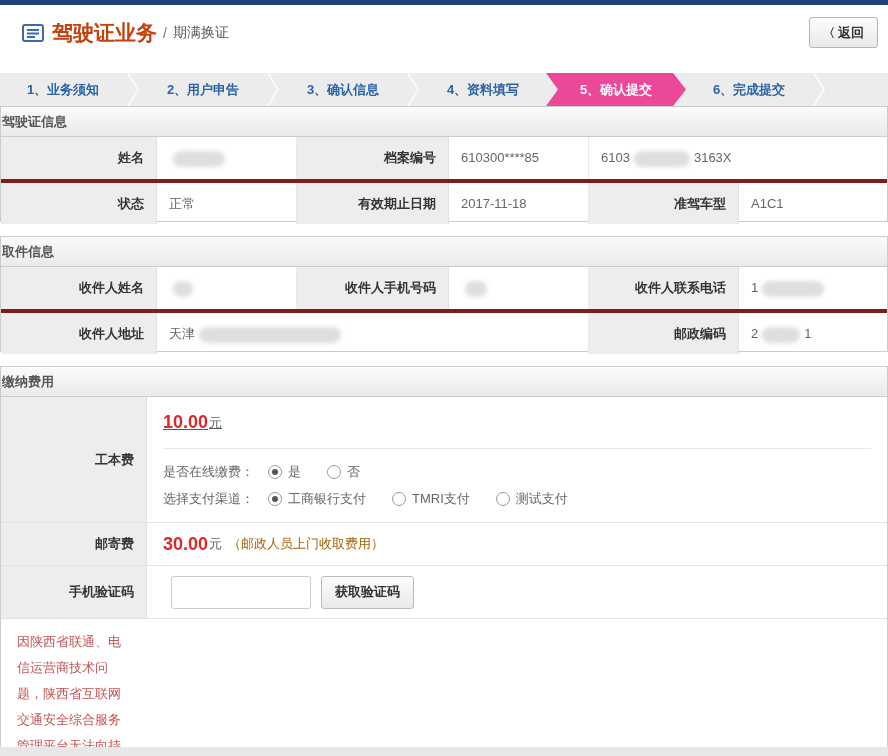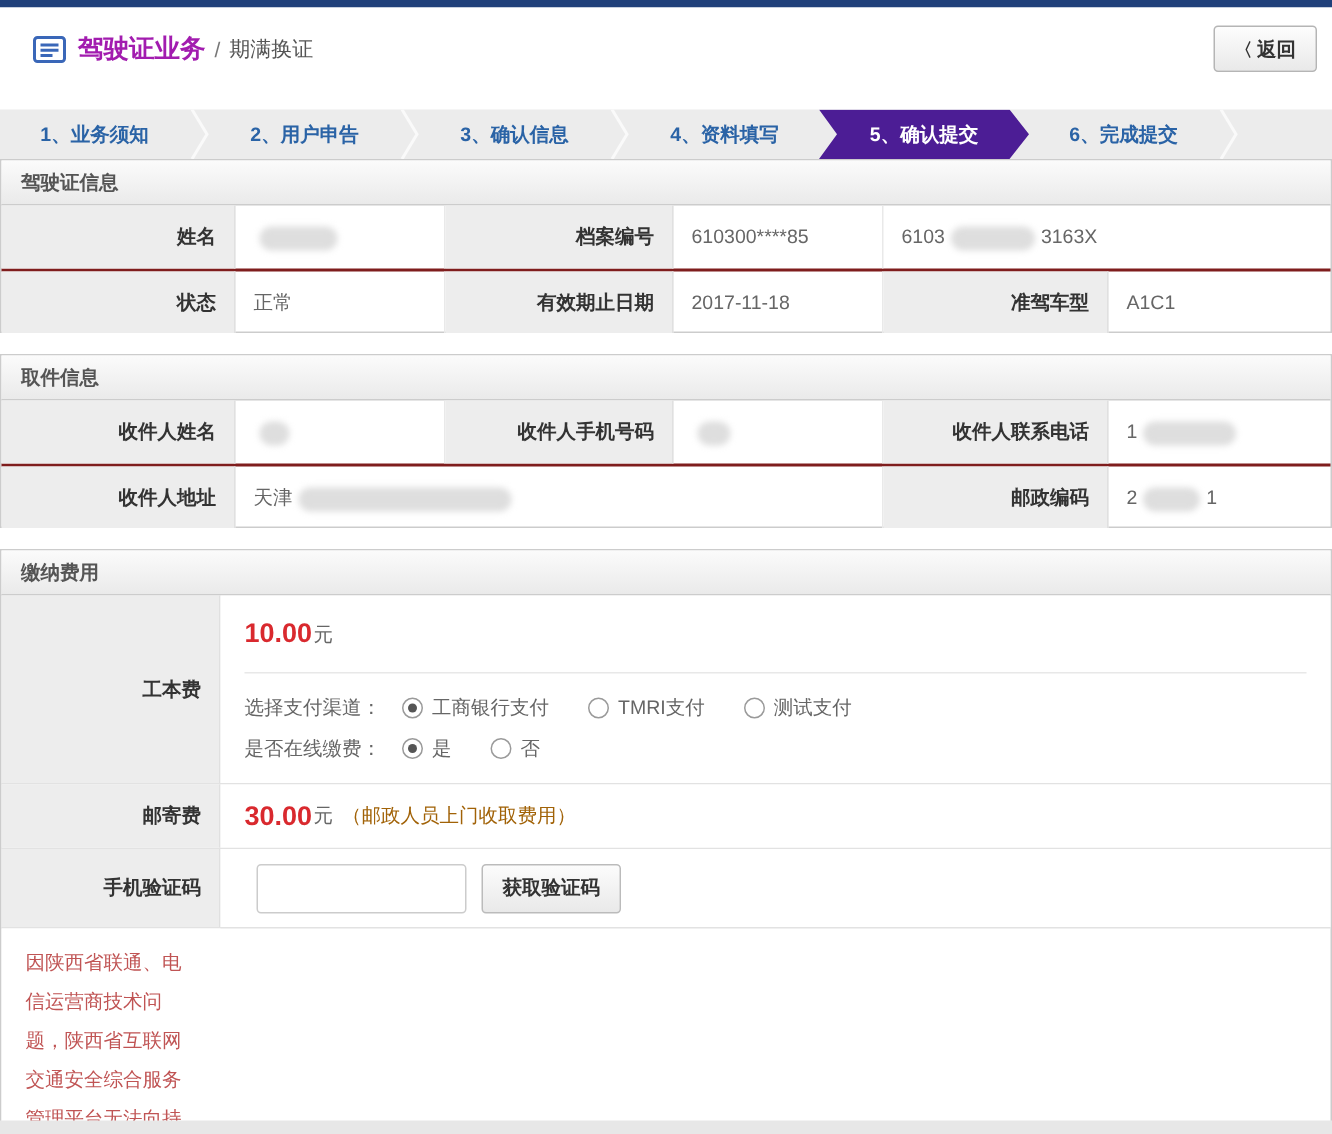--- a/index.html
+++ b/index.html
@@ -5,64 +5,64 @@
   * { box-sizing: border-box; margin: 0; padding: 0; }
   html,body { width:888px; height:756px; }
   body {
     font-family: "Liberation Sans", "DejaVu Sans", sans-serif;
     font-size: 13px; color:#555; background:#fff; position:relative; overflow:hidden;
   }
   
   .topbar { height:5px; background:#20407a; }
   .hdr { height:55px; display:flex; align-items:center; padding:0 10px 0 22px; background:#fff; }
   .hdr-icon { width:22px; height:18px; margin-right:8px; flex:0 0 auto; }
-  .hdr-title { color:#a21caf; font-size:17px; font-weight:bold; }
+  .hdr-title { color:#c2410c; font-size:21px; font-weight:bold; }
   .hdr-sep { color:#777; font-size:14px; margin:0 6px; }
   .hdr-sub { color:#555; font-size:14px; }
   .hdr-spacer { flex:1; }
   .btn-back {
     height:31px; padding:0 13px; background:linear-gradient(#fdfdfd,#e9e9e9);
     border:1px solid #b5b5b5; border-radius:3px; font-weight:bold; font-size:13px;
     color:#333; cursor:pointer; font-family:inherit;
   }
   .btn-back .chev { font-size:12px; margin-right:3px; }
   
   .steps { margin-top:13px; height:33px; background:#ececec; display:flex; align-items:stretch; }
   .step { width:126px; display:flex; align-items:center; justify-content:center;
           color:#2a63a6; font-weight:bold; font-size:13px; cursor:pointer; }
   .step-sep { width:14px; display:flex; align-items:center; }
   .step.active {
-    width:140px; background:#4c1d95; color:#fff;
+    width:140px; background:#ec4899; color:#fff;
     clip-path:polygon(0 0, calc(100% - 13px) 0, 100% 50%, calc(100% - 13px) 100%, 0 100%, 12px 50%);
   }
   .steps-filler { flex:1; }
   
   .section { margin:0 0 14px 0; border:1px solid #ccc; background:#fff; }
   .section:first-of-type { margin-top:20px; }
-  .sec-hd { height:30px; line-height:29px; padding-left:13px; font-weight:bold; color:#555;
+  .sec-hd { height:30px; line-height:29px; padding-left:1px; font-weight:bold; color:#555;
             background:linear-gradient(#fbfbfb,#eaeaea); border-bottom:1px solid #ccc; }
   .info-row { display:grid; grid-template-columns:156px 140px 152px 140px 150px 1fr;
               height:42px; line-height:41px; }
-  .info-row + .info-row { border-top:2px solid #7f1d1d; }
+  .info-row + .info-row { border-top:4px solid #7f1d1d; }
   .cell-l { background:#ededed; text-align:right; padding-right:12px; font-weight:bold;
             color:#333; border-right:1px solid #e0e0e0; }
   .cell-v { padding-left:12px; color:#666; border-right:1px solid #e9e9e9; white-space:nowrap; overflow:hidden; }
   .cell-v:last-child { border-right:none; }
   .span3 { grid-column:2 / 5; }
   .redact { display:inline-block; background:#dedede; border-radius:8px; filter:blur(2px);
             vertical-align:middle; height:16px; margin:0 4px; }
   
   .pay-row { display:grid; grid-template-columns:146px 1fr; }
   .pay-row + .pay-row { border-top:1px solid #e2e2e2; }
   .pay-l { background:#ededed; display:flex; align-items:center; justify-content:flex-end;
            padding-right:12px; font-weight:bold; color:#333; border-right:1px solid #e0e0e0; }
   .pay-c { background:#fff; padding-left:16px; }
   .amount { color:#d9292e; font-size:18px; font-weight:bold; }
   .unit { color:#666; font-size:13px; margin-left:1px; }
-  .fee-top { height:52px; display:flex; align-items:center; border-bottom:1px solid #e8e8e8; margin-right:16px; }
+  .fee-top { height:52px; display:flex; align-items:center; border-bottom:1px solid #e8e8e8; margin-right:16px;text-decoration:underline; }
   .fee-opts { padding:9px 0 10px 0; }
   .opt-line { height:27px; display:flex; align-items:center; color:#666; }
   .opt-q { margin-right:14px; }
   .radio { width:14px; height:14px; border:1px solid #9a9a9a; border-radius:50%;
            background:#fff; display:inline-block; position:relative; margin-right:6px; flex:0 0 auto; cursor:pointer; }
   .radio.checked::after { content:""; position:absolute; left:3px; top:3px; right:3px; bottom:3px;
                           background:#555; border-radius:50%; }
   .opt { display:flex; align-items:center; margin-right:26px; cursor:pointer; }
   .postage { height:42px; display:flex; align-items:center; }
   .fee-note { color:#a16207; margin-left:6px; font-size:13px; }
@@ -173,43 +173,43 @@
 
   <div class="pay-row">
     <div class="pay-l">工本费</div>
     <div class="pay-c">
       <div class="fee-top">
         <span class="amount">10.00</span>
           <span class="unit">元</span>
       </div>
       <div class="fee-opts">
         <div class="opt-line">
+          <span class="opt-q">是否在线缴费：</span>
+          <span class="opt">
+              <span class="radio checked"></span>
+              <span>是</span>
+            </span>
+          <span class="opt">
+              <span class="radio"></span>
+              <span>否</span>
+            </span>
+        </div>
+        <div class="opt-line">
           <span class="opt-q">选择支付渠道：</span>
           <span class="opt">
               <span class="radio checked"></span>
               <span>工商银行支付</span>
             </span>
           <span class="opt">
               <span class="radio"></span>
               <span>TMRI支付</span>
             </span>
           <span class="opt">
               <span class="radio"></span>
               <span>测试支付</span>
-            </span>
-        </div>
-        <div class="opt-line">
-          <span class="opt-q">是否在线缴费：</span>
-          <span class="opt">
-              <span class="radio checked"></span>
-              <span>是</span>
-            </span>
-          <span class="opt">
-              <span class="radio"></span>
-              <span>否</span>
             </span>
         </div>
       </div>
     </div>
   </div>
 
   <div class="pay-row">
     <div class="pay-l">邮寄费</div>
     <div class="pay-c postage">
       <span class="amount">30.00</span>

